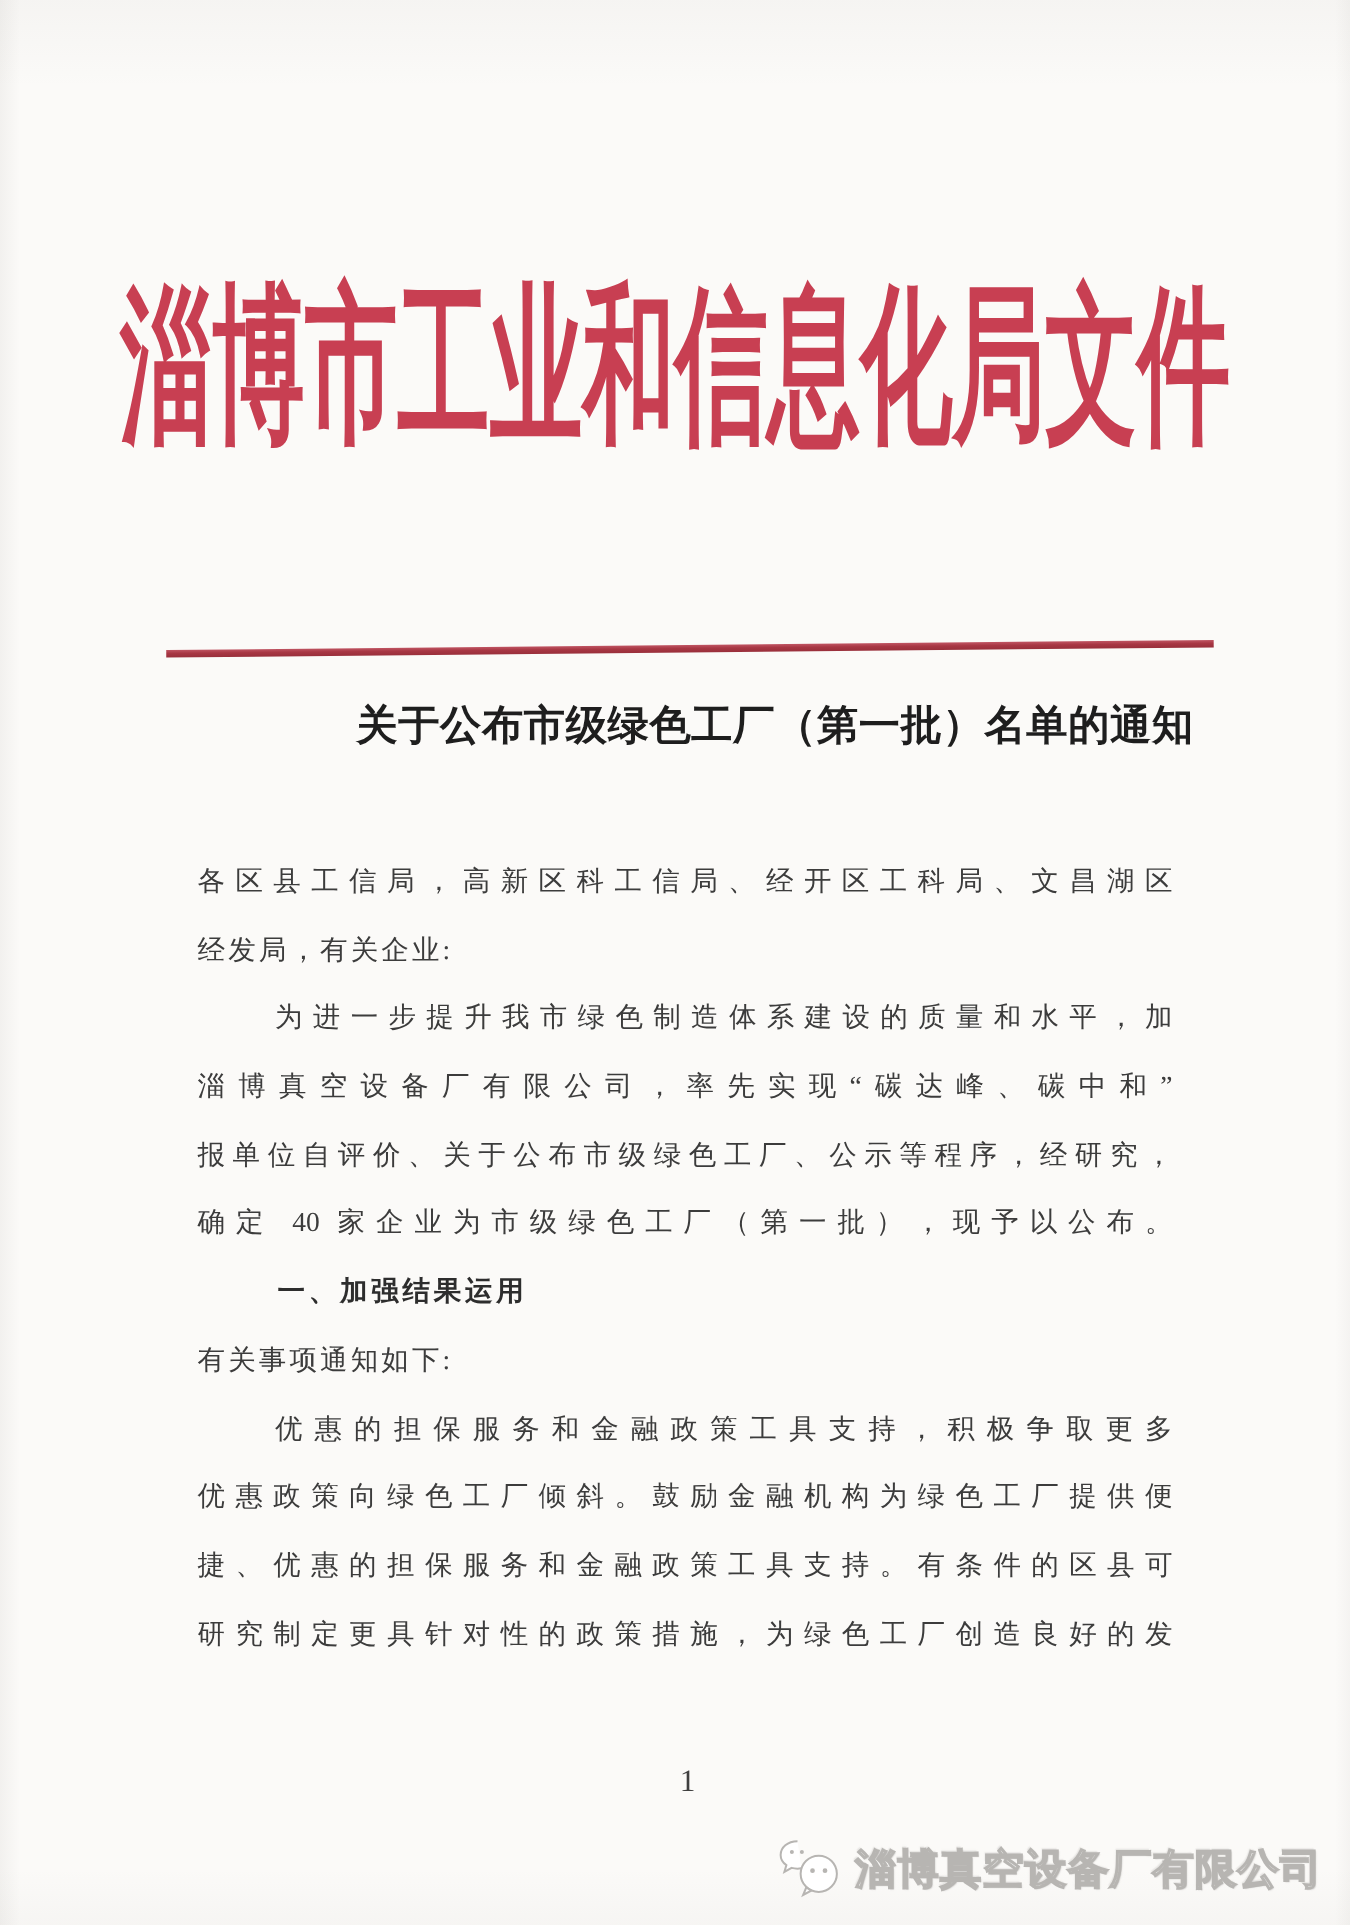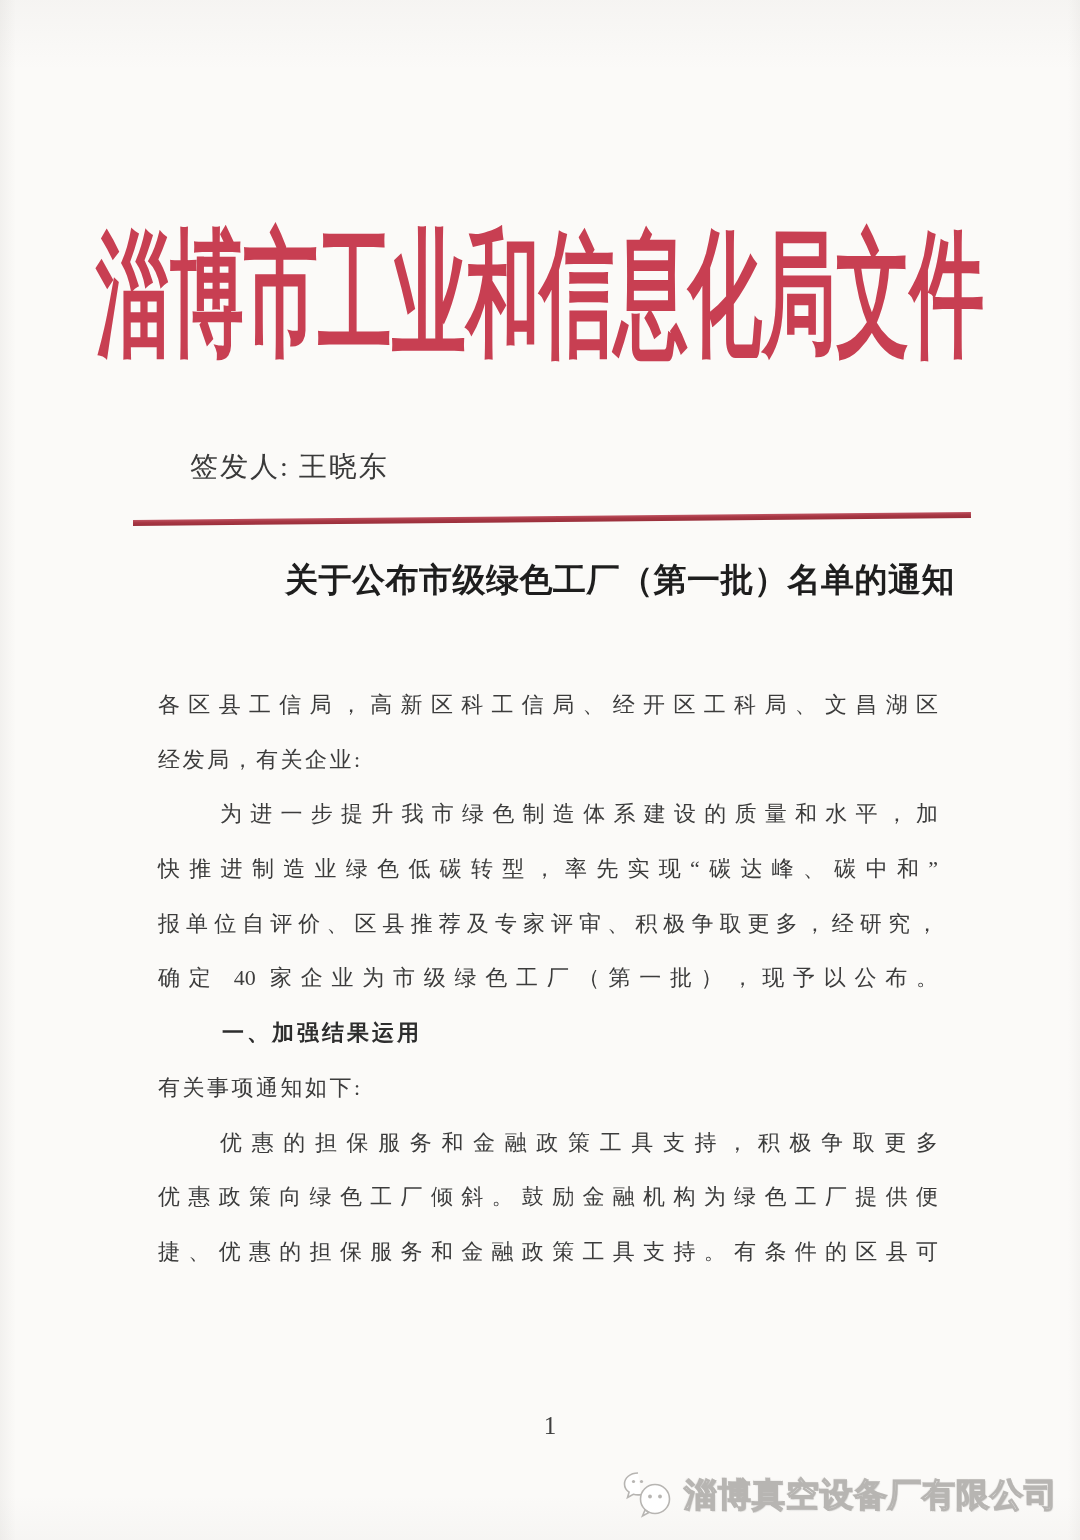--- a/index.html
+++ b/index.html
@@ -118,39 +118,39 @@
   }
 </style>
 </head>
 <body>
 
 <div class="page" style="--red: #c83f52; --divider: #a83744; --body-text: #3c3c3c;">
 
   <div class="agency-title">淄博市工业和信息化局文件</div>
 
   <div class="docnum-row">
-    <span>签发人: 王晓东</span>
   </div>
 
   <div class="red-divider"></div>
 
   <div class="doc-title">关于公布市级绿色工厂（第一批）名单的通知</div>
 
   <div class="body-lines">
       <div class="bline j">各区县工信局，高新区科工信局、经开区工科局、文昌湖区</div>
       <div class="bline left">经发局，有关企业:</div>
       <div class="bline j indent">为进一步提升我市绿色制造体系建设的质量和水平，加</div>
-      <div class="bline j">快推进制造业绿色低碳转型，率先实现“碳达峰、碳中和”</div>
-      <div class="bline j">报单位自评价、区县推荐及专家评审、积极争取更多，经研究，</div>
+      <div class="bline j">淄博真空设备厂有限公司，率先实现“碳达峰、碳中和”</div>
+      <div class="bline j">报单位自评价、关于公布市级绿色工厂、公示等程序，经研究，</div>
       <div class="bline j">确定 40 家企业为市级绿色工厂（第一批），现予以公布。</div>
       <div class="bline heading">一、加强结果运用</div>
       <div class="bline left">有关事项通知如下:</div>
       <div class="bline j indent">优惠的担保服务和金融政策工具支持，积极争取更多</div>
       <div class="bline j">优惠政策向绿色工厂倾斜。鼓励金融机构为绿色工厂提供便</div>
       <div class="bline j">捷、优惠的担保服务和金融政策工具支持。有条件的区县可</div>
+      <div class="bline j">研究制定更具针对性的政策措施，为绿色工厂创造良好的发</div>
     </div>
 
   <div class="page-number">1</div>
 
   <div class="watermark">
     <span style="display:inline-flex;">
       <svg width="56" height="50" viewBox="0 0 56 50">
         <g fill="#ffffff" stroke="#b7b5b2" stroke-width="1.6">
           <path d="M17 3 C9 3 3.5 8 3.5 14 c0 3.4 1.8 6.2 4.6 8.1 L6.5 27.5 l5.8 -3.2 c1.5 .4 3.1 .6 4.7 .6 1 0 2 -.1 3 -.3"></path>
           <circle cx="34" cy="29" r="14.5"></circle>

